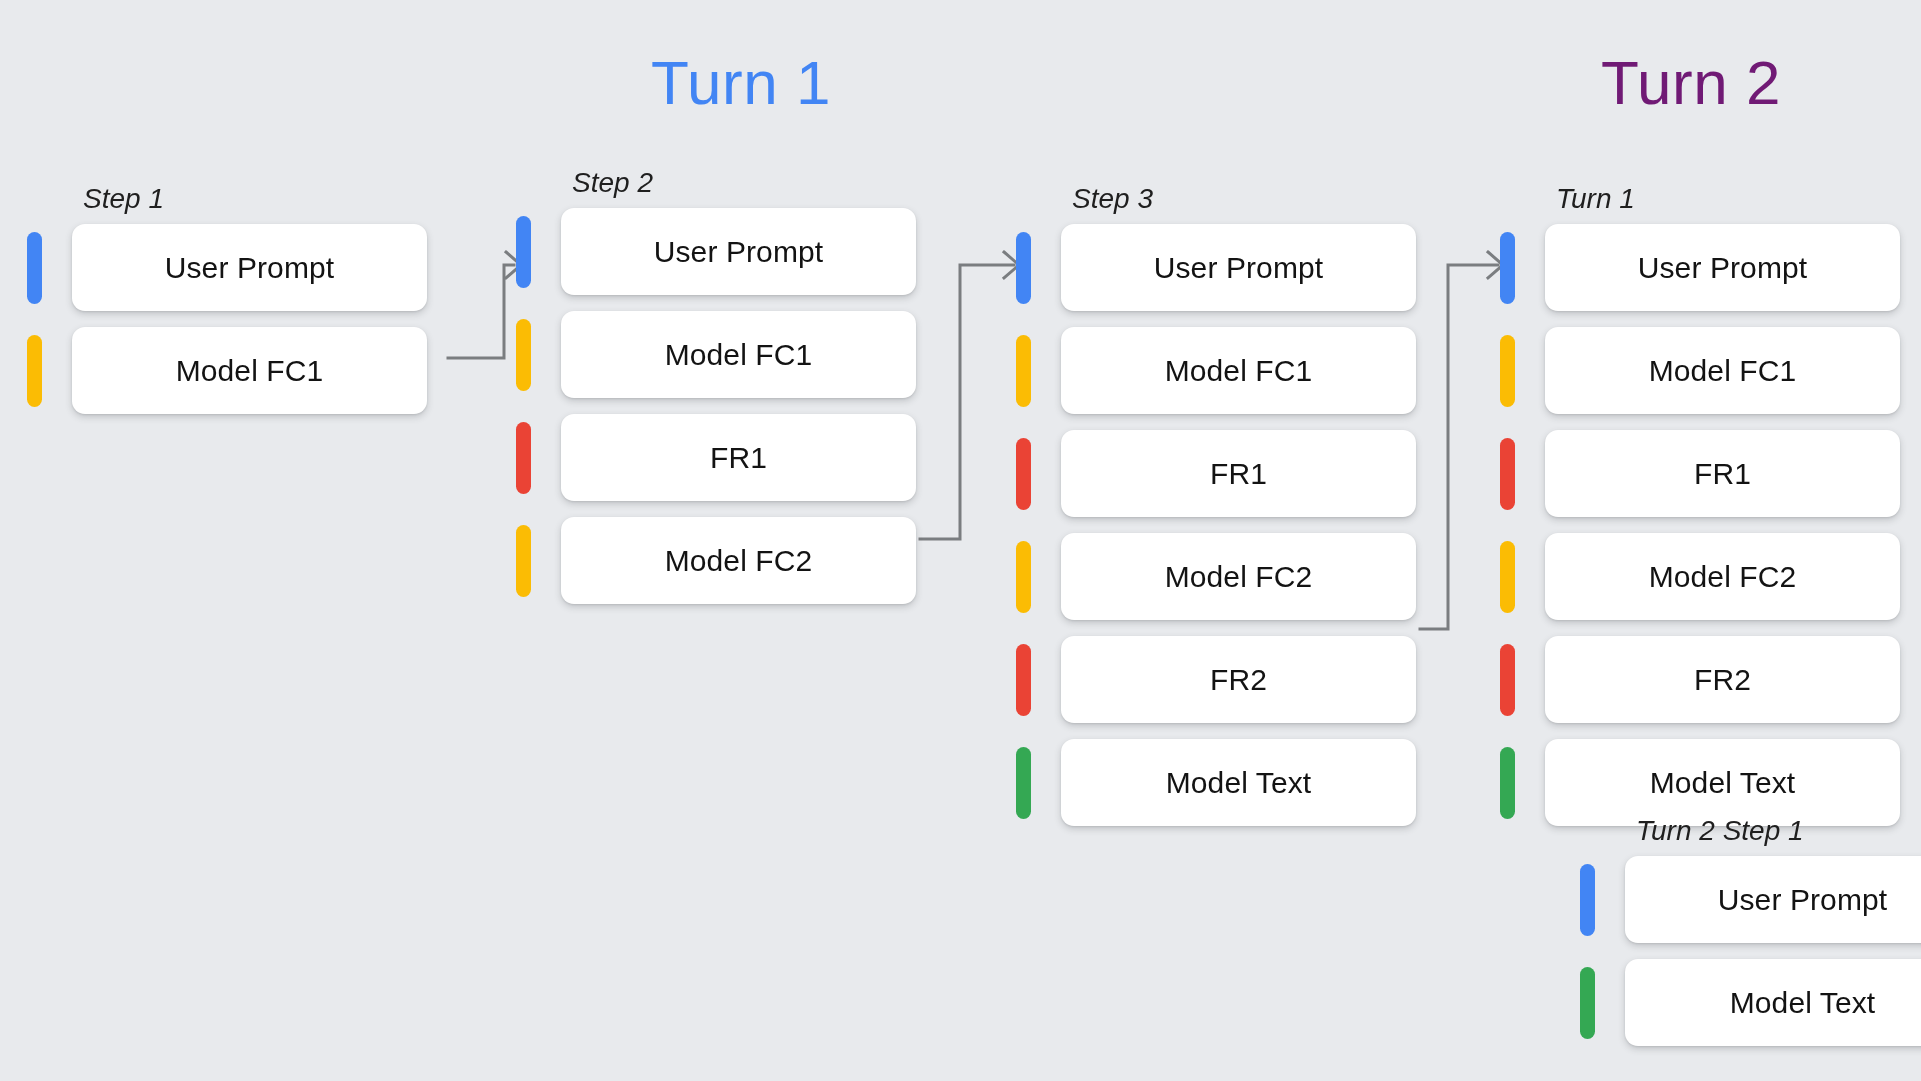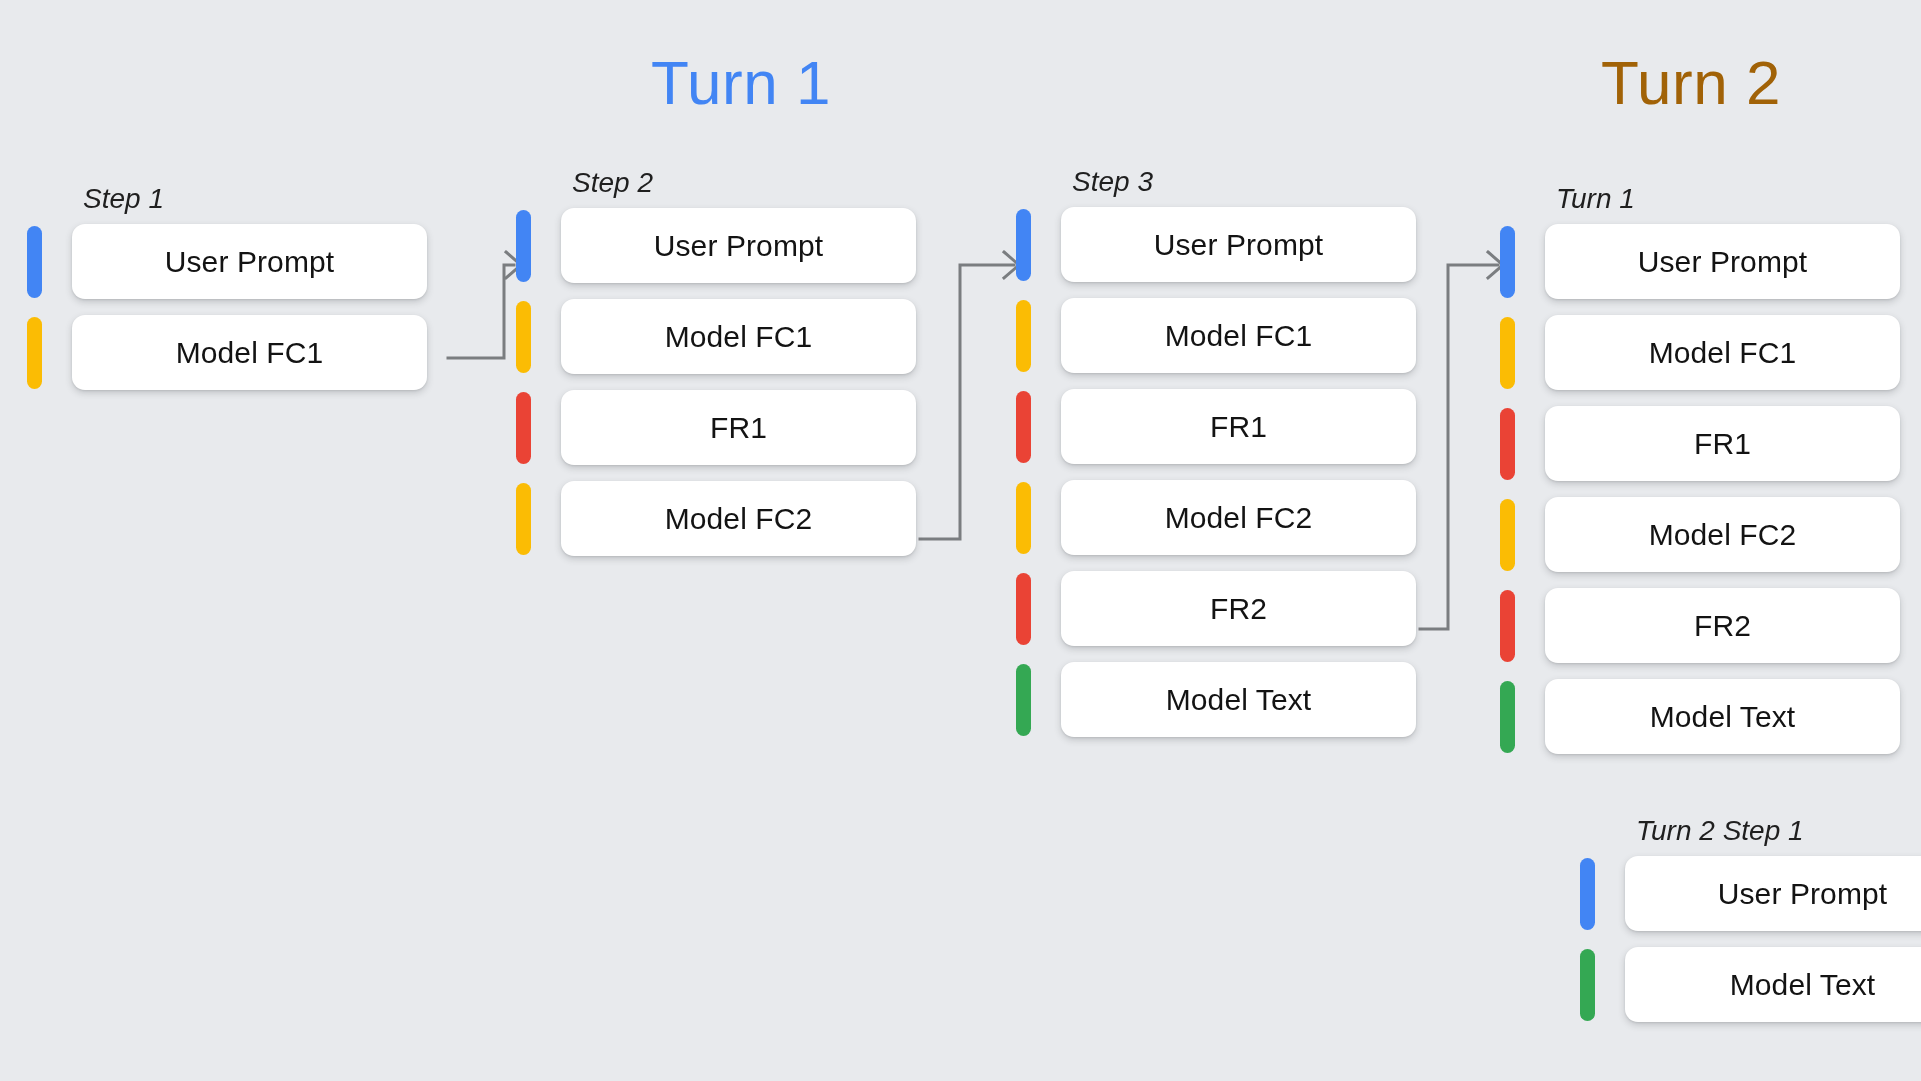--- a/index.html
+++ b/index.html
@@ -39,40 +39,40 @@
   #turn-title-1 { left: 651px; top: 52px; }
   #turn-title-2 { left: 1601px; top: 52px; }
 
   
   .column {
     position: absolute;
     width: 400px;
   }
   #column-step1     { left: 27px;   top: 185px; }
   #column-step2     { left: 516px;  top: 169px; }
-  #column-step3     { left: 1016px; top: 168px; }
+  #column-step3     { left: 1016px; top: 185px; }
   #column-turn1     { left: 1500px; top: 185px; }
   #column-turn2step1{ left: 1580px; top: 817px; }
 
   .column-label {
     font-size: 28px;
     color: #1f1f1f;
     font-weight: 400;
     margin-left: 56px;
     margin-bottom: 11px;
     line-height: 1;
     white-space: nowrap;
     font-style: italic;
   }
 
   
   .row {
     display: flex;
     align-items: stretch;
-    height: 75px;
+    height: 87px;
     margin-bottom: 16px;
     position: relative;
   }
   .row:last-child { margin-bottom: 0; }
 
   .bar {
     width: 15px;
     min-width: 15px;
     border-radius: 7.5px;
     margin-right: 30px;
@@ -118,21 +118,21 @@
     stroke-linecap: square;
     stroke-linejoin: miter;
   }
 </style>
 </head>
 <body style="background-color: rgb(232, 234, 237);">
 
 <div id="canvas">
 
   <div class="turn-title" id="turn-title-1" style="color: rgb(66, 133, 244);">Turn 1</div>
-  <div class="turn-title" id="turn-title-2" style="color: #a16207;">Turn 2</div>
+  <div class="turn-title" id="turn-title-2" style="color: #701a75;">Turn 2</div>
 
   <svg id="connectors" viewBox="0 0 1921 1081" width="1921" height="1081">
 
     <g>
       <path class="conn-path" d="M 448 358 L 504 358 L 504 265 L 514 265" style="stroke: rgb(122, 125, 128);"></path>
       <path class="conn-head" d="M 506 252 L 521 265 L 506 278" style="stroke: rgb(122, 125, 128);"></path>
     </g>
 
     <g>
       <path class="conn-path" d="M 920 539 L 960 539 L 960 265 L 1014 265" style="stroke: rgb(122, 125, 128);"></path>

